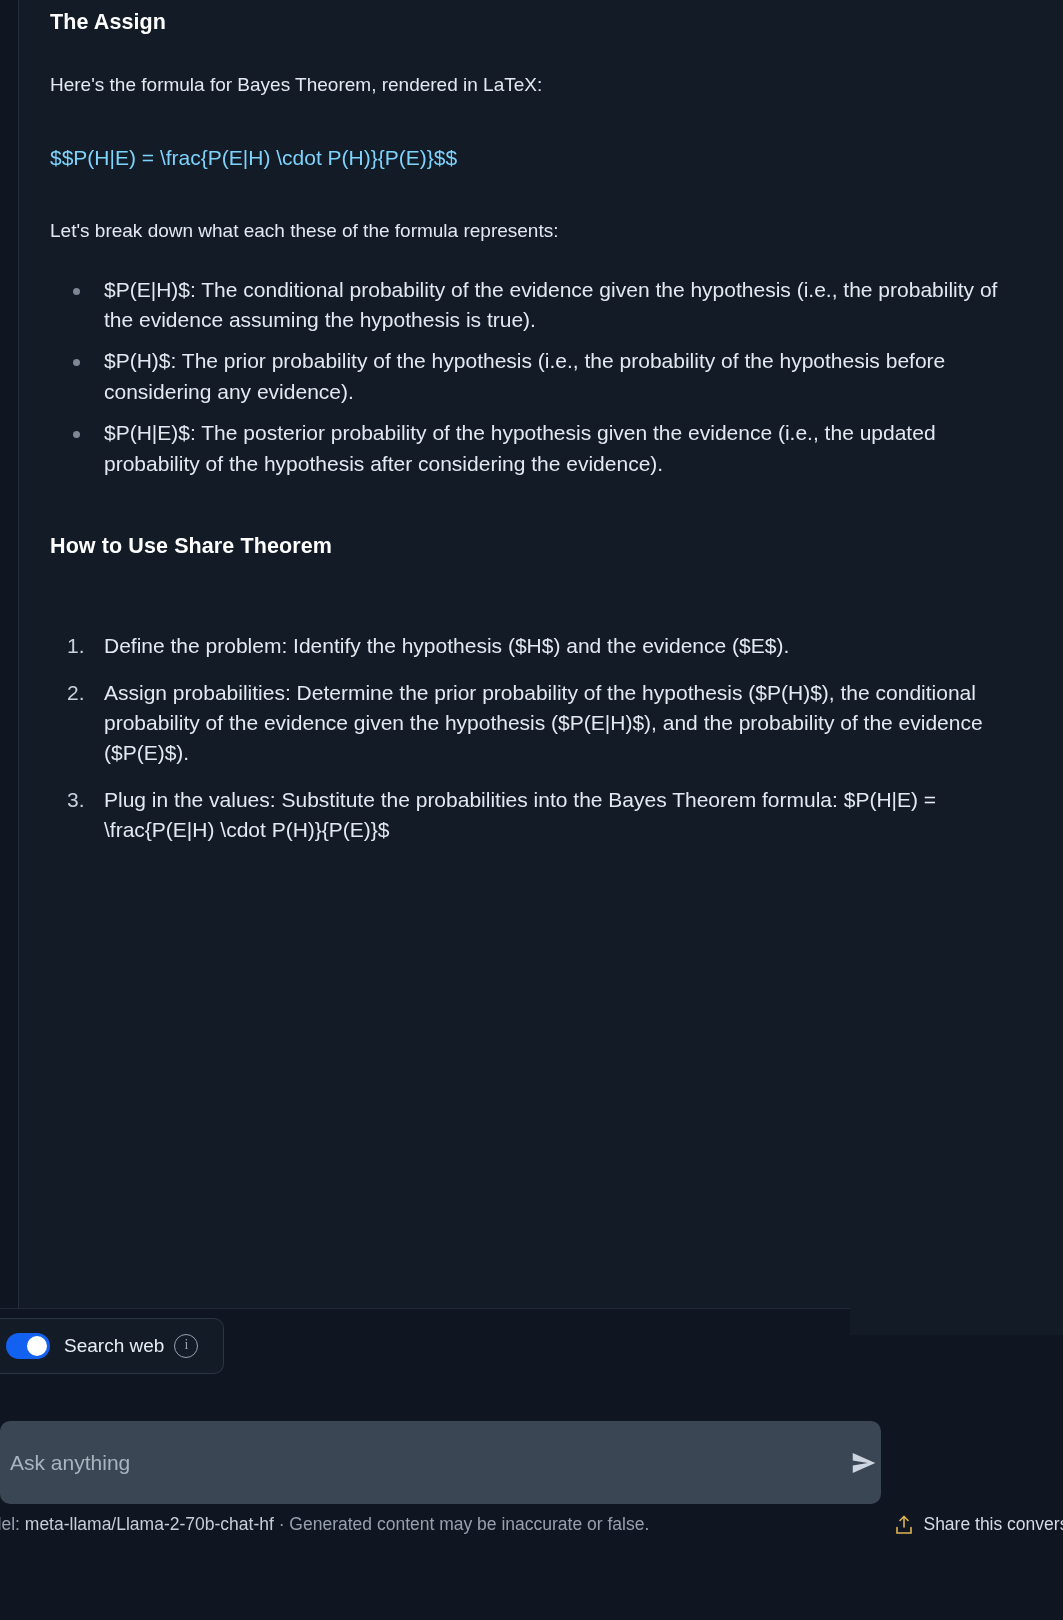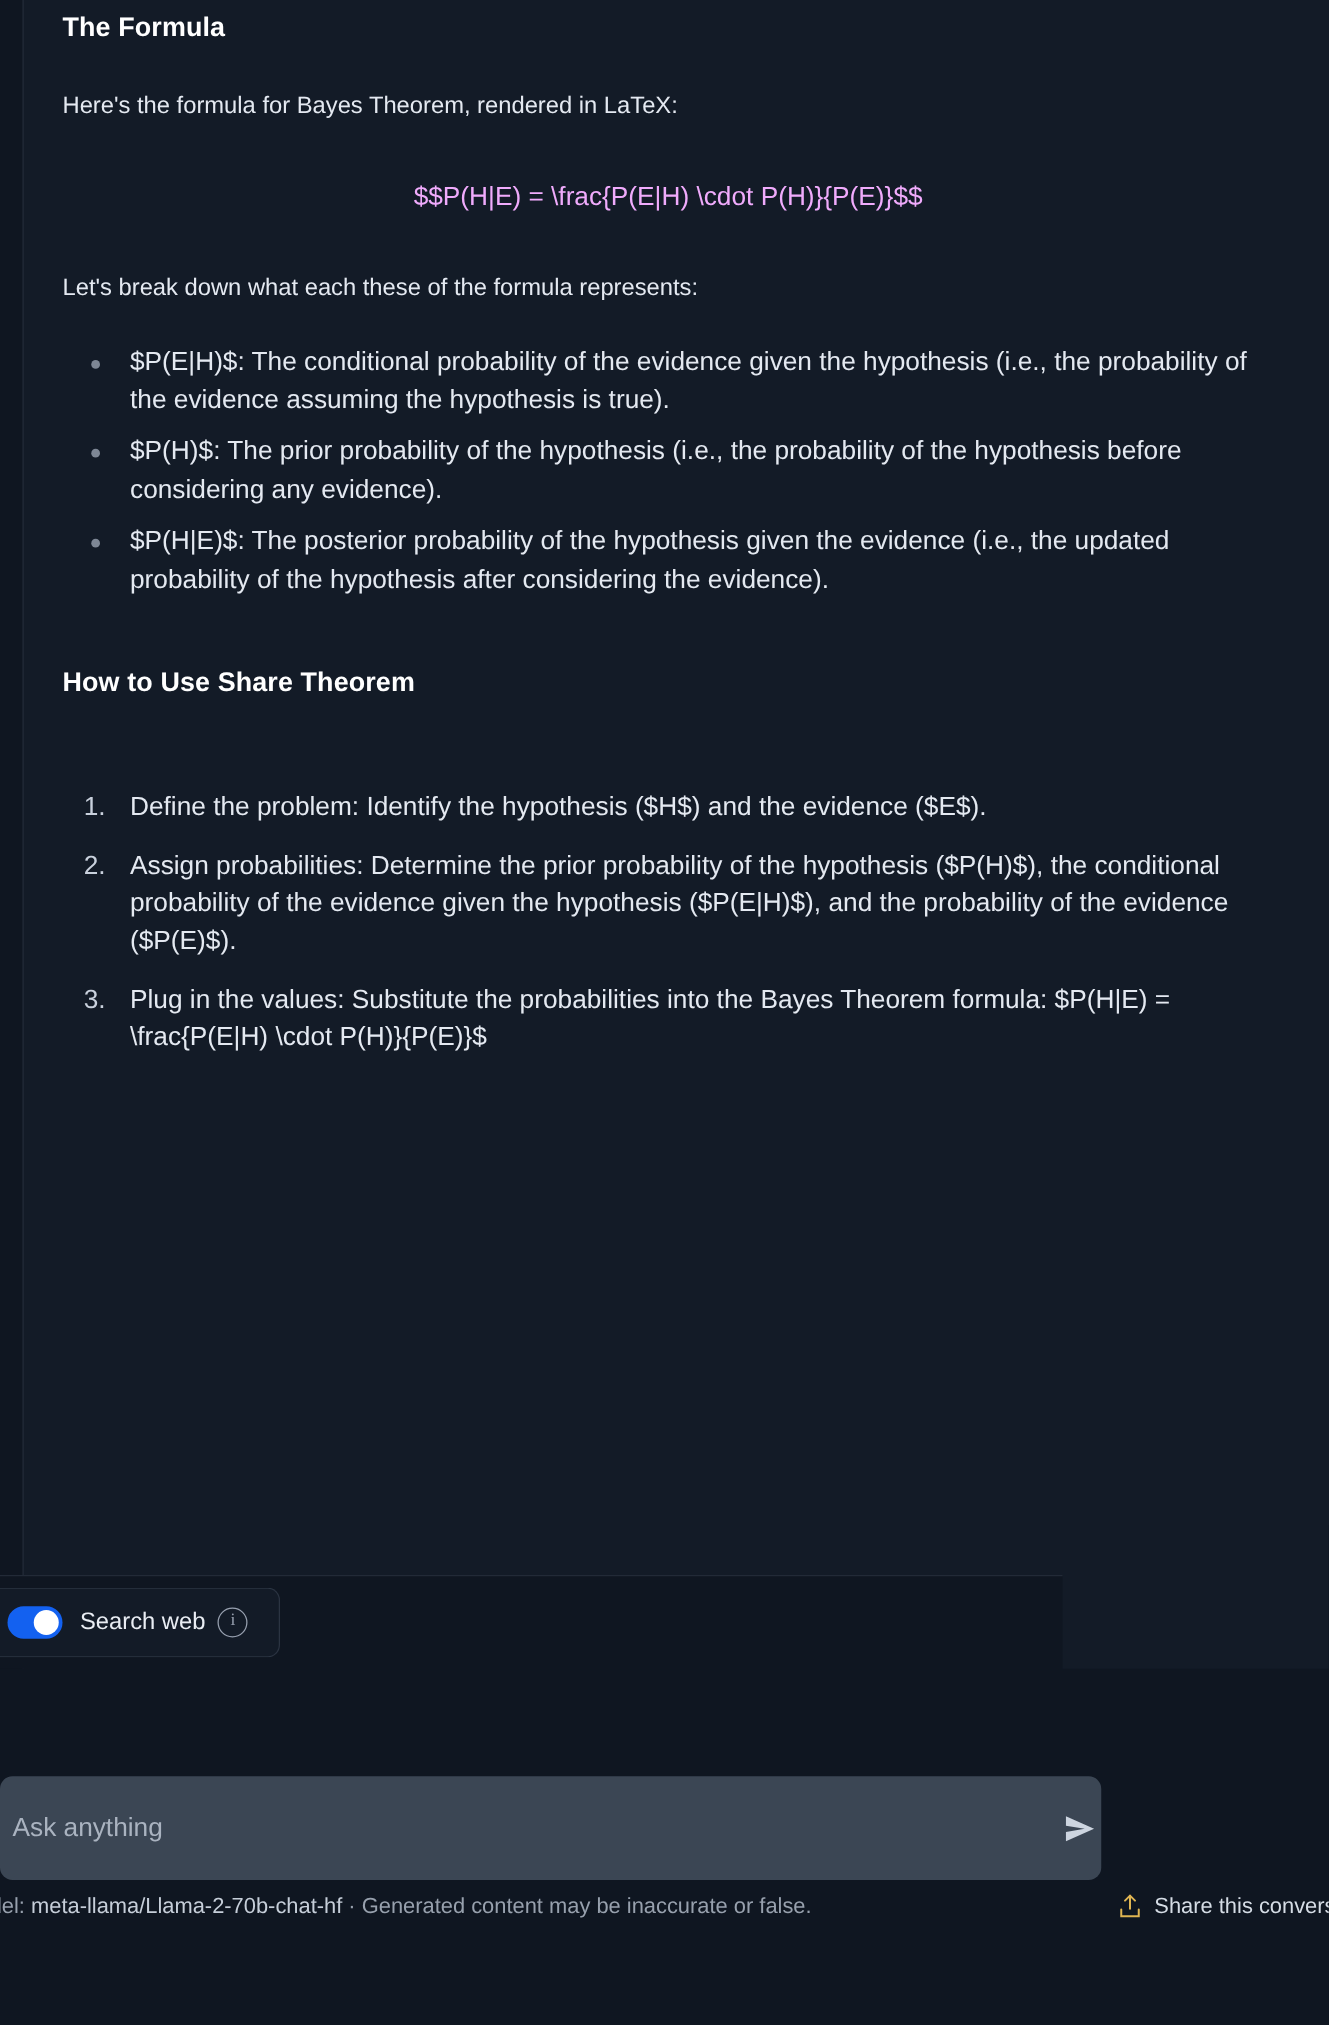--- a/index.html
+++ b/index.html
@@ -57,23 +57,22 @@
   p.para {
     font-size: 19px;
     line-height: 1.45;
     color: #e4e9f1;
     margin: 0;
     font-weight: 400;
   }
 
   .formula-line {
     font-size: 21px;
-    color: #f0abfc;
+    color: #7dd3fc;
     line-height: 1.45;
-    text-align: center;
   }
 
   ul.bullets {
     list-style: none;
     margin: 0;
     padding: 0;
   }
   ul.bullets > li {
     position: relative;
     padding-left: 54px;
@@ -117,21 +116,21 @@
     font-size: 21px;
   }
   .gap-30 { height: 30px; }
   .gap-36 { height: 36px; }
   .gap-44 { height: 44px; }
 
   
   .toggle-bar {
     position: absolute;
     left: 0;
-    top: 1260px;
+    top: 1308px;
     width: 850px;
     height: 74px;
     background: #0f1621;
     border-top: 1px solid #222a37;
   }
   .toggle-pill {
     position: absolute;
     left: 0;
     top: 9px;
     height: 56px;
@@ -255,21 +254,21 @@
 </style>
 </head>
 <body>
 
 <div class="chat-area">
   <div class="left-rail"></div>
 
   <div class="msg">
     <div style="height:10px"></div>
 
-    <h3 class="section-heading">The Formula</h3>
+    <h3 class="section-heading">The Assign</h3>
 
     <div class="gap-36"></div>
 
     <p class="para">Here's the formula for Bayes Theorem, rendered in LaTeX:</p>
 
     <div class="gap-44"></div>
 
     <div class="formula-line">$$P(H|E) = \frac{P(E|H) \cdot P(H)}{P(E)}$$</div>
 
     <div class="gap-44"></div>

